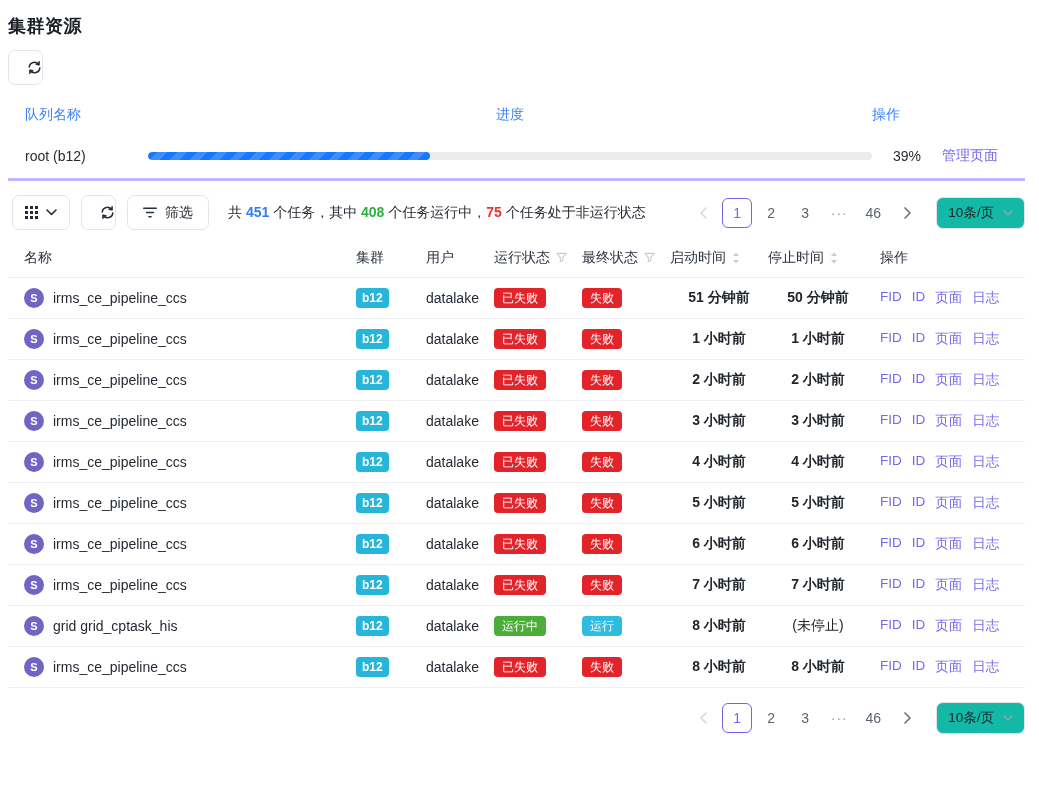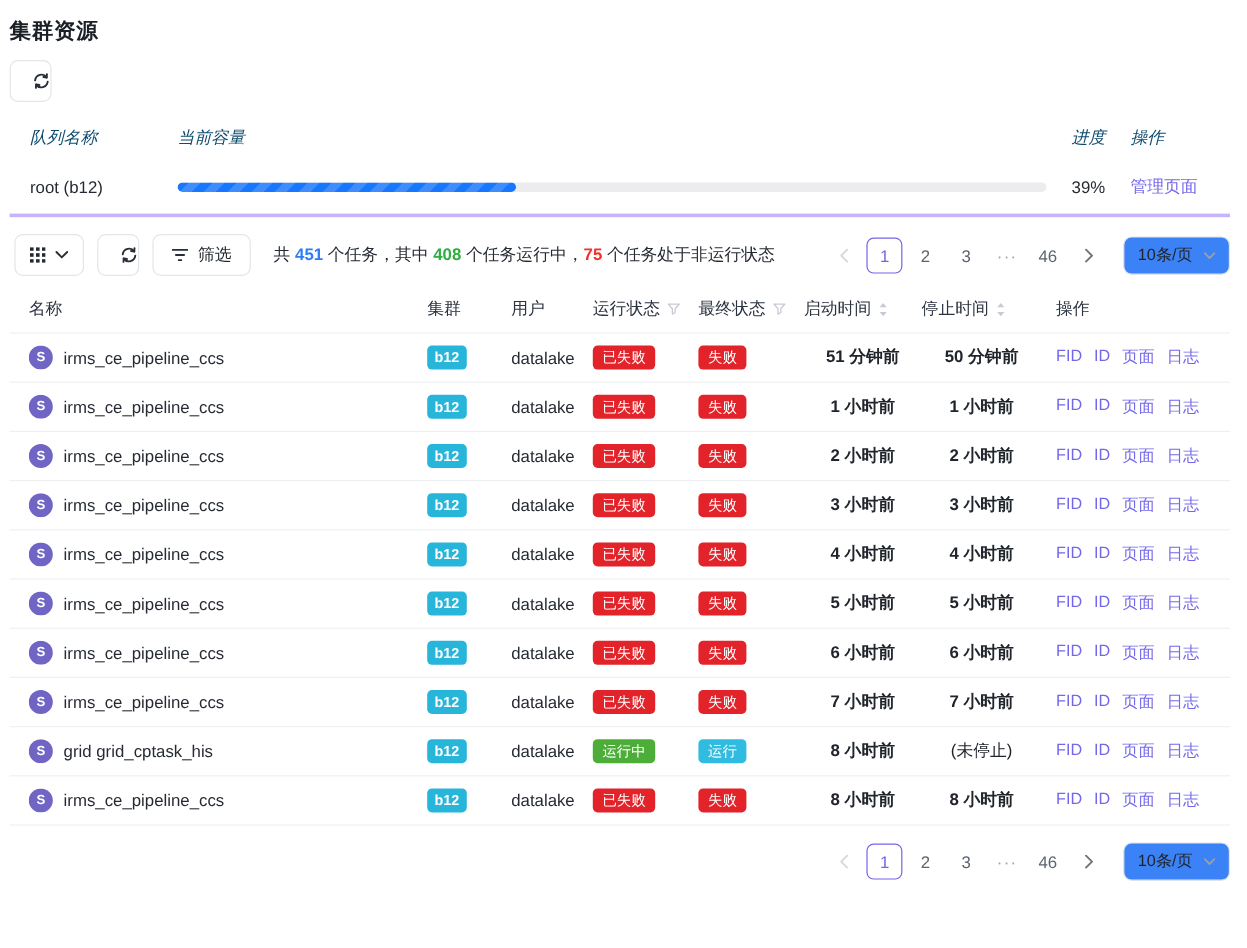--- a/index.html
+++ b/index.html
@@ -22,21 +22,21 @@
   .btn.square { width:35px; padding:0; }
   .icon { display:inline-flex; align-items:center; justify-content:center; }
 
   
   .res-refresh-row { margin-top:12px; }
   .res-table { margin-top:12px; }
   .res-grid {
     display:grid; grid-template-columns:123px 724px 70px 1fr;
     align-items:center; padding-left:17px;
   }
-  .res-head { height:36px; font-weight:500; color:#0c4a6e;font-style:italic; }
+  .res-head { height:36px; font-weight:500; color:#3b82f6; }
   .res-row  { height:48px; border-bottom:3px solid #c4b5fd; }
   .cell-center { text-align:center; }
   .progress-track {
     width:100%; height:8px; background:#ececee; border-radius:5px; overflow:hidden;
   }
   .progress-fill {
     height:100%; border-radius:5px;
     background:repeating-linear-gradient(135deg,#1677ff 0 7px,#3f8dfd 7px 14px);
   }
   a.plink { color:#7468ea; text-decoration:none; cursor:pointer; }
@@ -56,21 +56,21 @@
     min-width:30px; height:30px; display:inline-flex; align-items:center; justify-content:center;
     border-radius:6px; color:#5b6470; font-size:14px; cursor:pointer; padding:0 4px;
   }
   .pg-item.active { border:1px solid #7265e6; color:#7265e6; }
   .pg-arrow { cursor:pointer; }
   .pg-arrow.disabled { cursor:default; }
   .pg-ellipsis { color:#9aa0a8; letter-spacing:1px; cursor:pointer; }
   .page-size {
     margin-left:10px; height:32px; border:1px solid #e2e4e7; border-radius:7px;
     display:inline-flex; align-items:center; gap:9px; padding:0 11px;
-    font-size:13.5px; color:#1f242b; cursor:pointer; background:#3b82f6;
+    font-size:13.5px; color:#1f242b; cursor:pointer; background:#14b8a6;
   }
 
   
   .task-table { margin-top:8px; }
   .t-grid {
     display:grid;
     grid-template-columns:332px 70px 68px 88px 88px 98px 100px 1fr;
     align-items:center; padding:0 16px;
   }
   .t-head { height:40px; border-bottom:1px solid #eef0f3; font-weight:500; color:#2b3340; }
@@ -116,21 +116,20 @@
           <polyline points="12.9,1.9 12.7,4.9 9.8,4.4"></polyline>
           <polyline points="3.1,14.1 3.3,11.1 6.2,11.6"></polyline>
         </svg>
       </span>
     </button>
   </div>
 
   <div class="res-table">
     <div class="res-grid res-head">
       <div>队列名称</div>
-      <div>当前容量</div>
       <div class="cell-center">进度</div>
       <div>操作</div>
     </div>
     <div class="res-grid res-row">
       <div>root (b12)</div>
       <div>
         <div class="progress-track">
           <div class="progress-fill" style="width: 39%;"></div>
         </div>
       </div>

